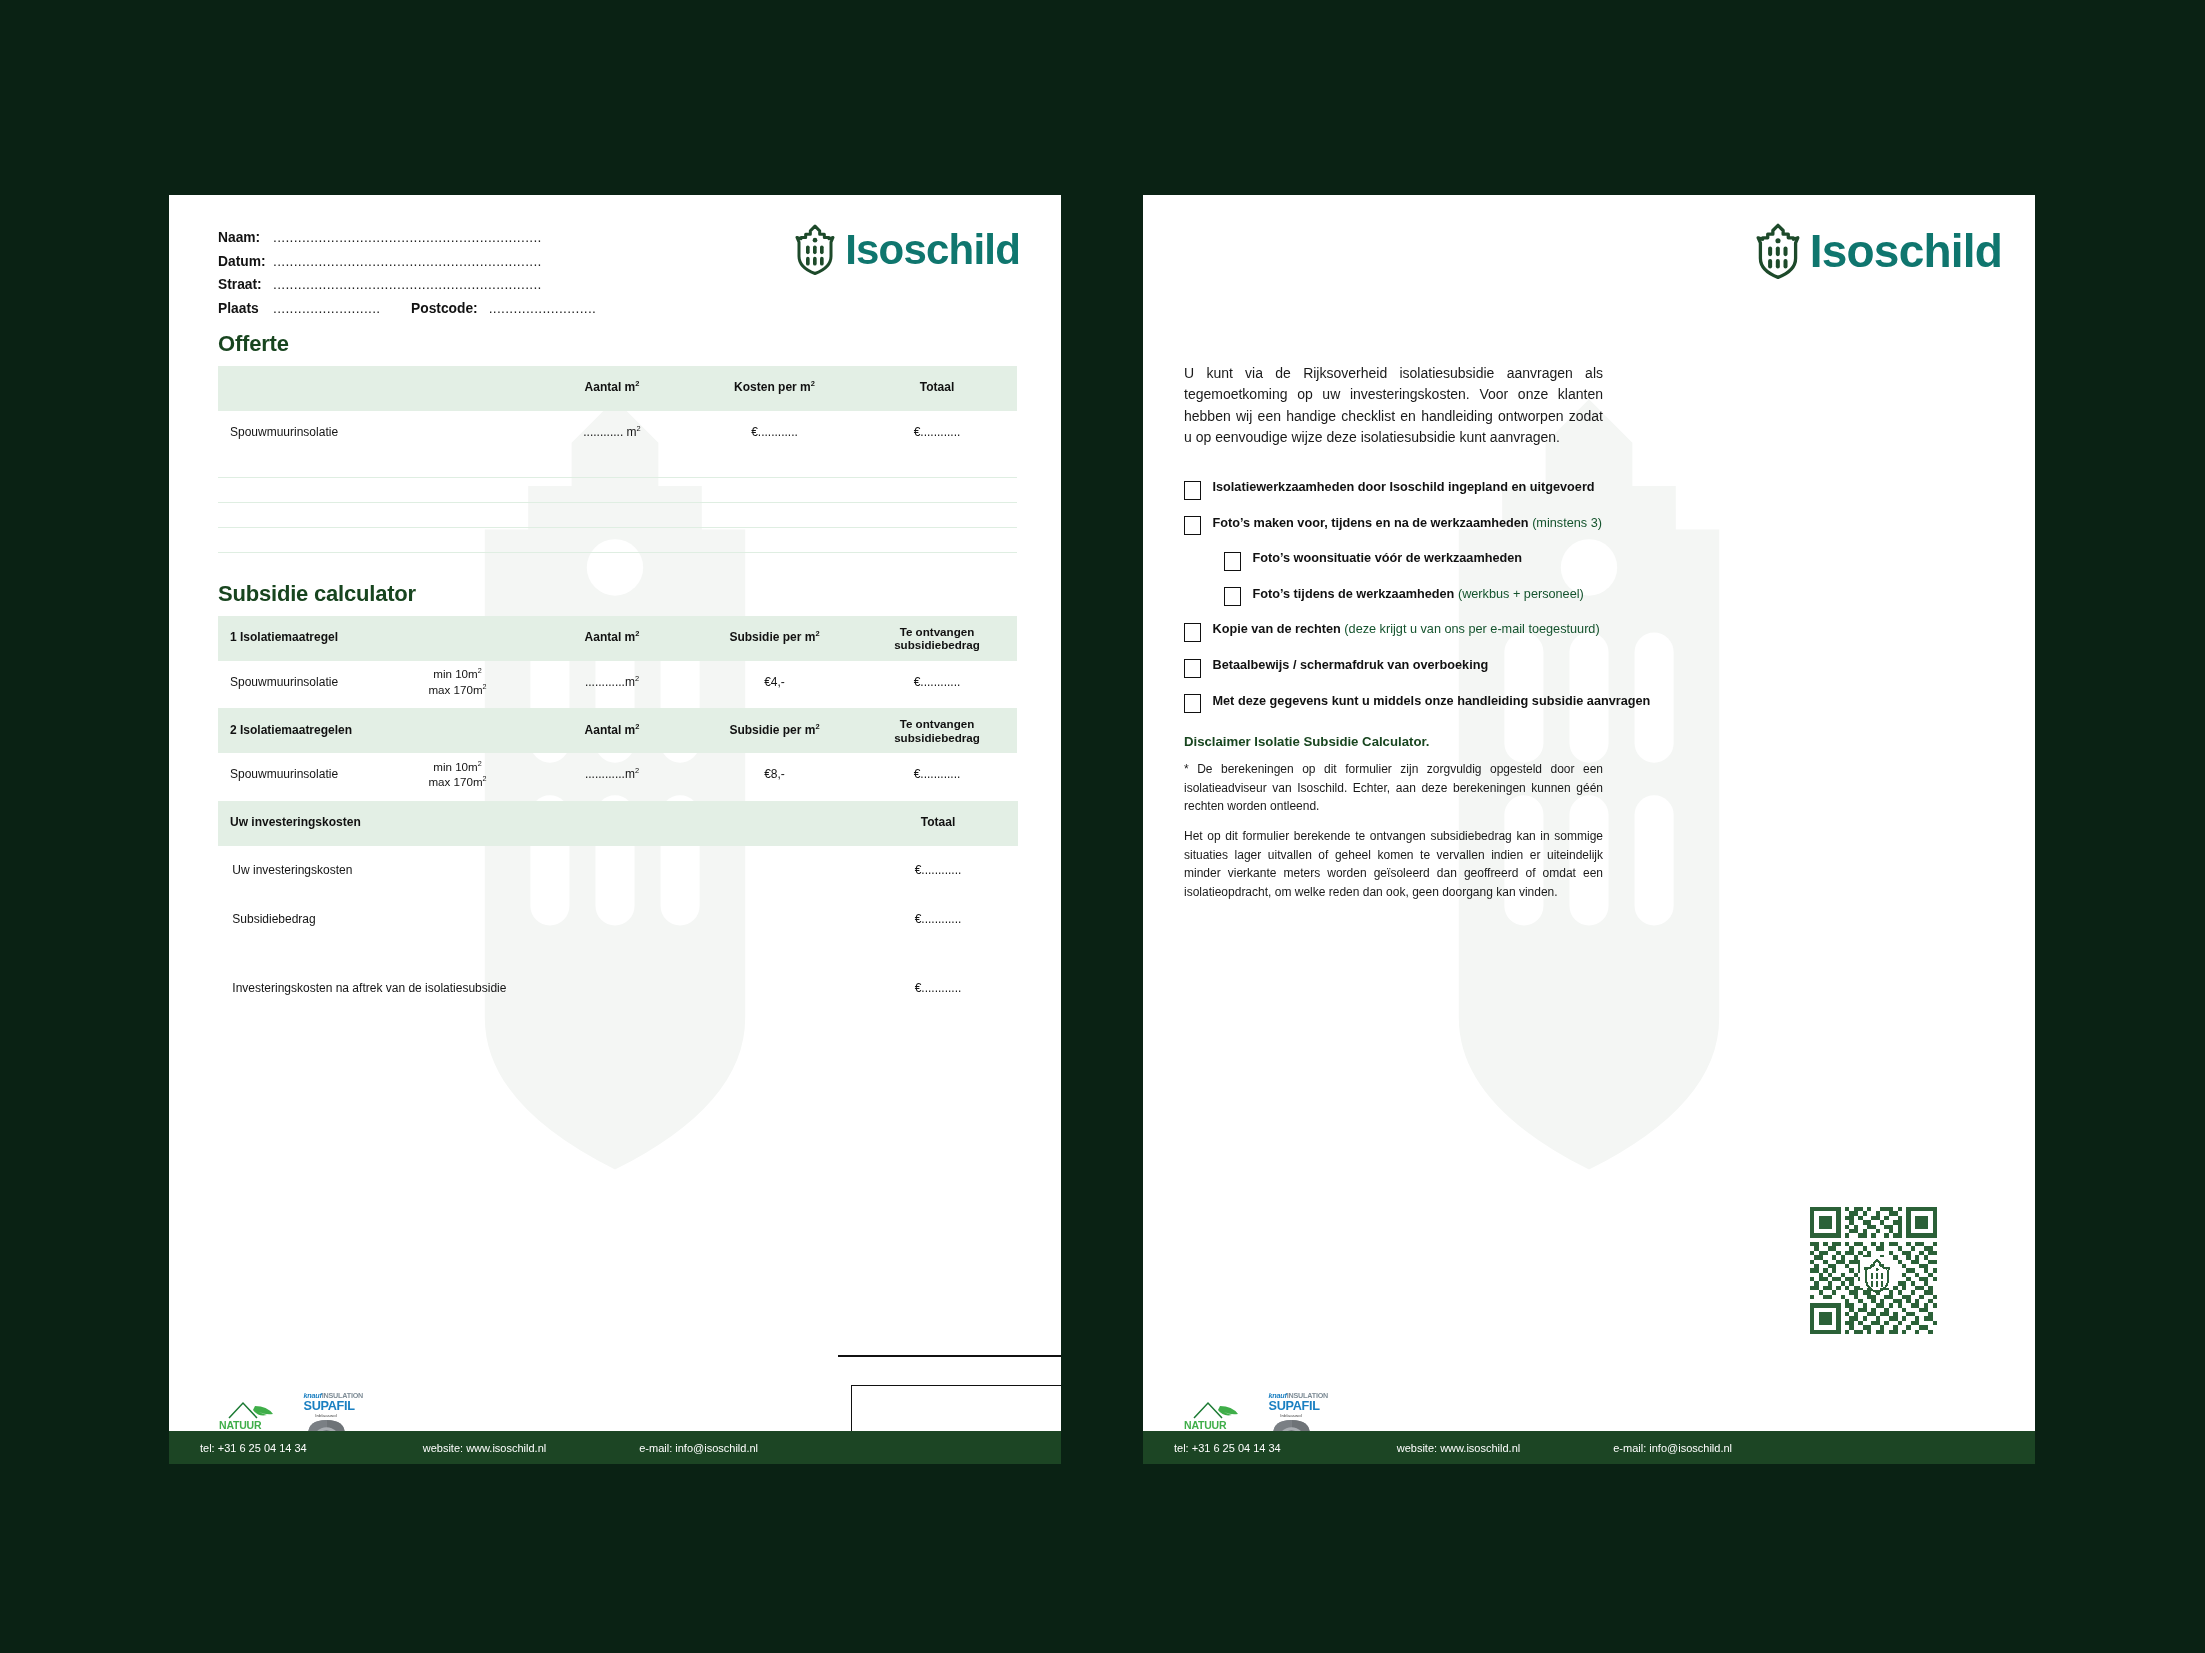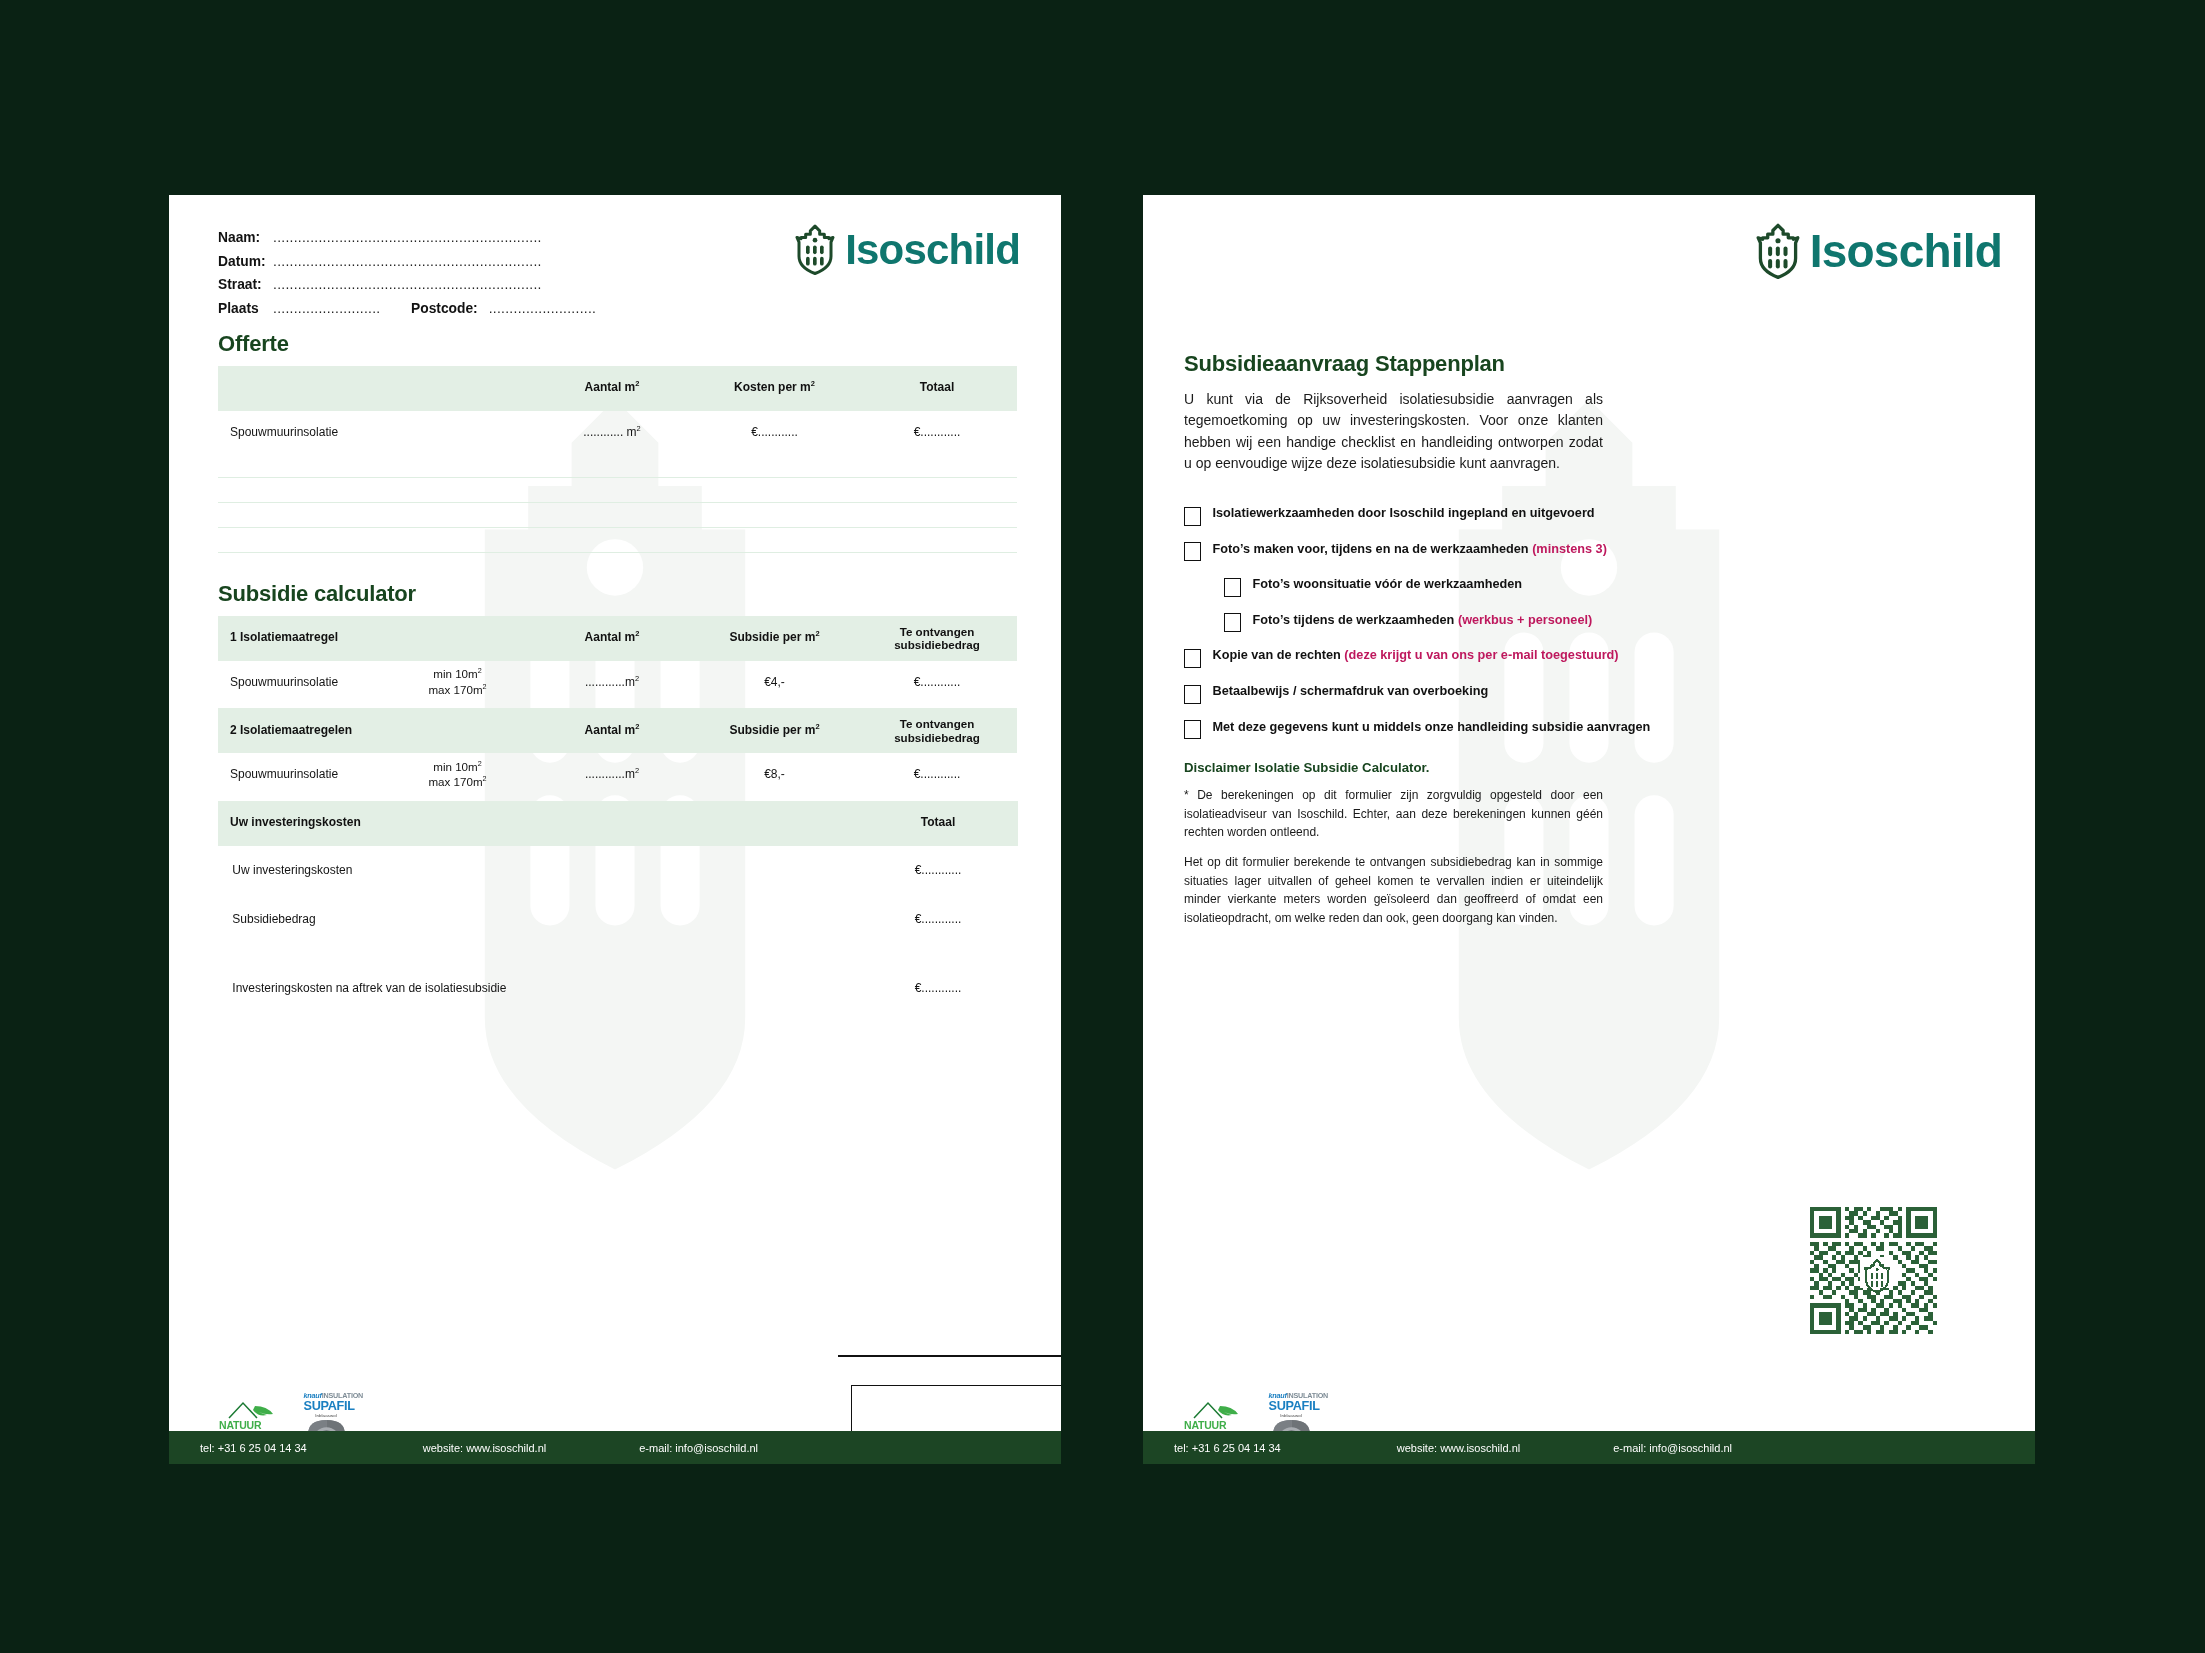--- a/index.html
+++ b/index.html
@@ -168,21 +168,21 @@
   .chk {
     display:flex; align-items:flex-start; gap:12px; margin-bottom:16px;
   }
   .chk.indent { margin-left:40px; }
   .box {
     width:16.5px; height:19px; border:1.7px solid #111; background:#fff;
     flex:0 0 auto; margin-top:0.6px;
   }
   .chk-txt { font-size:12.7px; color:#111; line-height:1.25; }
   .chk-txt b { font-weight:700; }
-  .chk-txt i { font-style:normal; font-weight:700; color:#be185d; }
+  .chk-txt i { font-style:normal; font-weight:400; color:#14532d; }
 
   .disc-h { font-size:13.2px; font-weight:700; color:#18451f; margin-top:8.8px;}
   .disc-p {
     font-size:12px; line-height:1.55; color:#1a1a1a;
     text-align:justify; width:419px; margin-top:11px;
   }
 
   .qr { position:absolute; width:127px; height:127px; }
   .qr svg { width:100%; height:100%; display:block; }
 </style>
@@ -492,21 +492,20 @@
             <rect x="54" y="98" width="11" height="26" rx="5.5" fill="#1d4a2a"></rect>
             <rect x="75" y="98" width="11" height="26" rx="5.5" fill="#1d4a2a"></rect>
           </svg>
         </span>
         <span class="word">Isoschild</span>
       </div>
     </div>
 
     <div class="content" style="position:absolute; left:41px; top:156px; width:799px;">
 
-      <h1 class="p2-title">Subsidieaanvraag Stappenplan</h1>
       <p class="p2-intro">U kunt via de Rijksoverheid isolatiesubsidie aanvragen als tegemoetkoming op uw investeringskosten. Voor onze klanten hebben wij een handige checklist en handleiding ontworpen zodat u op eenvoudige wijze deze isolatiesubsidie kunt aanvragen.</p>
 
       <div class="checklist">
 
         <div class="chk">
           <span class="box"></span>
           <span class="chk-txt">
             <b>Isolatiewerkzaamheden door Isoschild ingepland en uitgevoerd</b><i></i>
           </span>
         </div>

